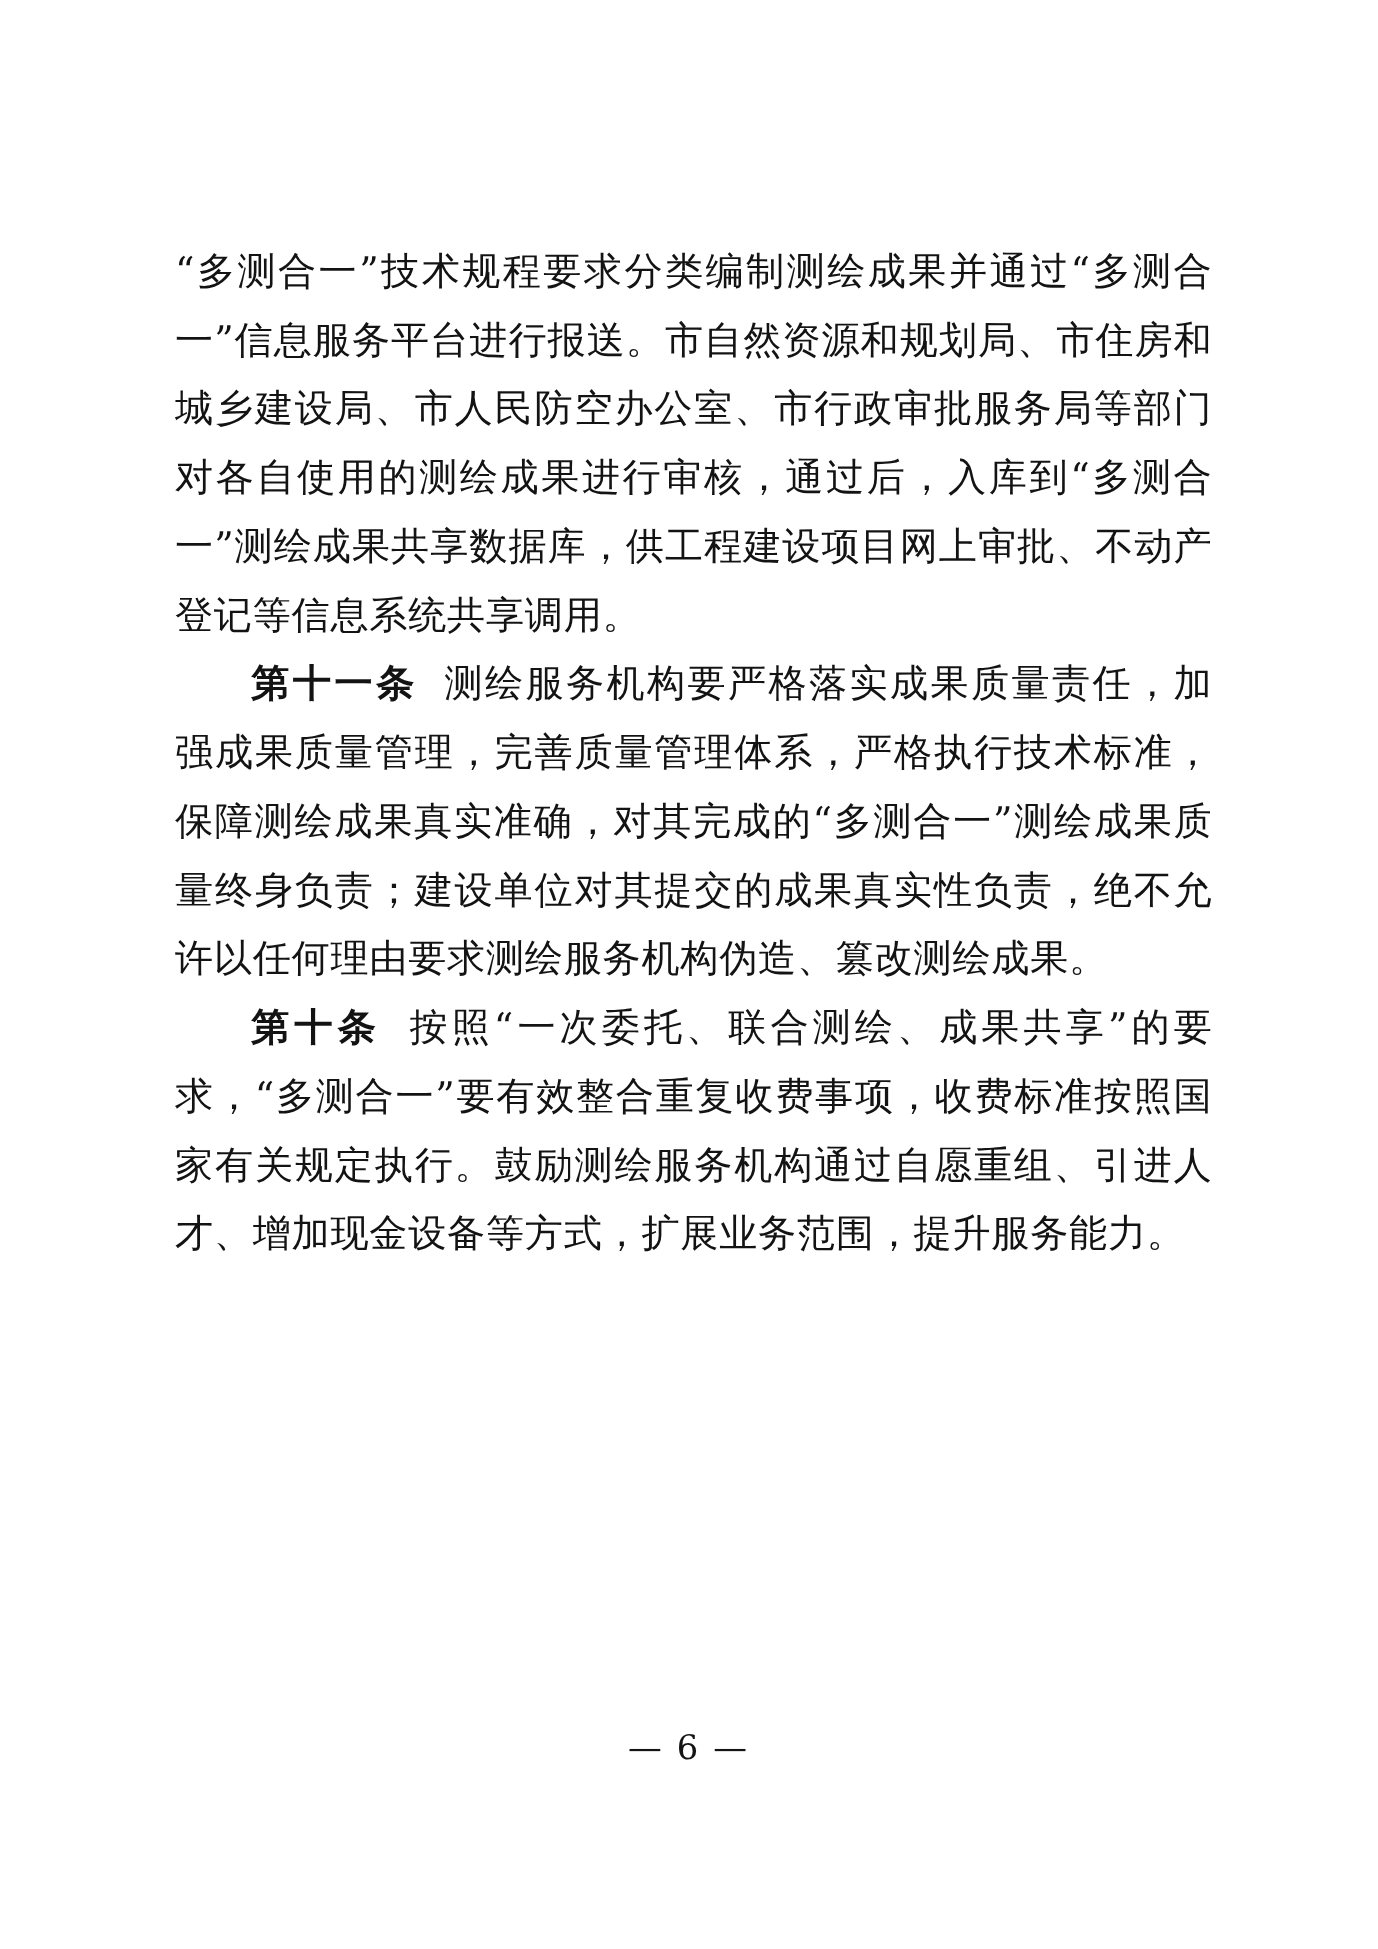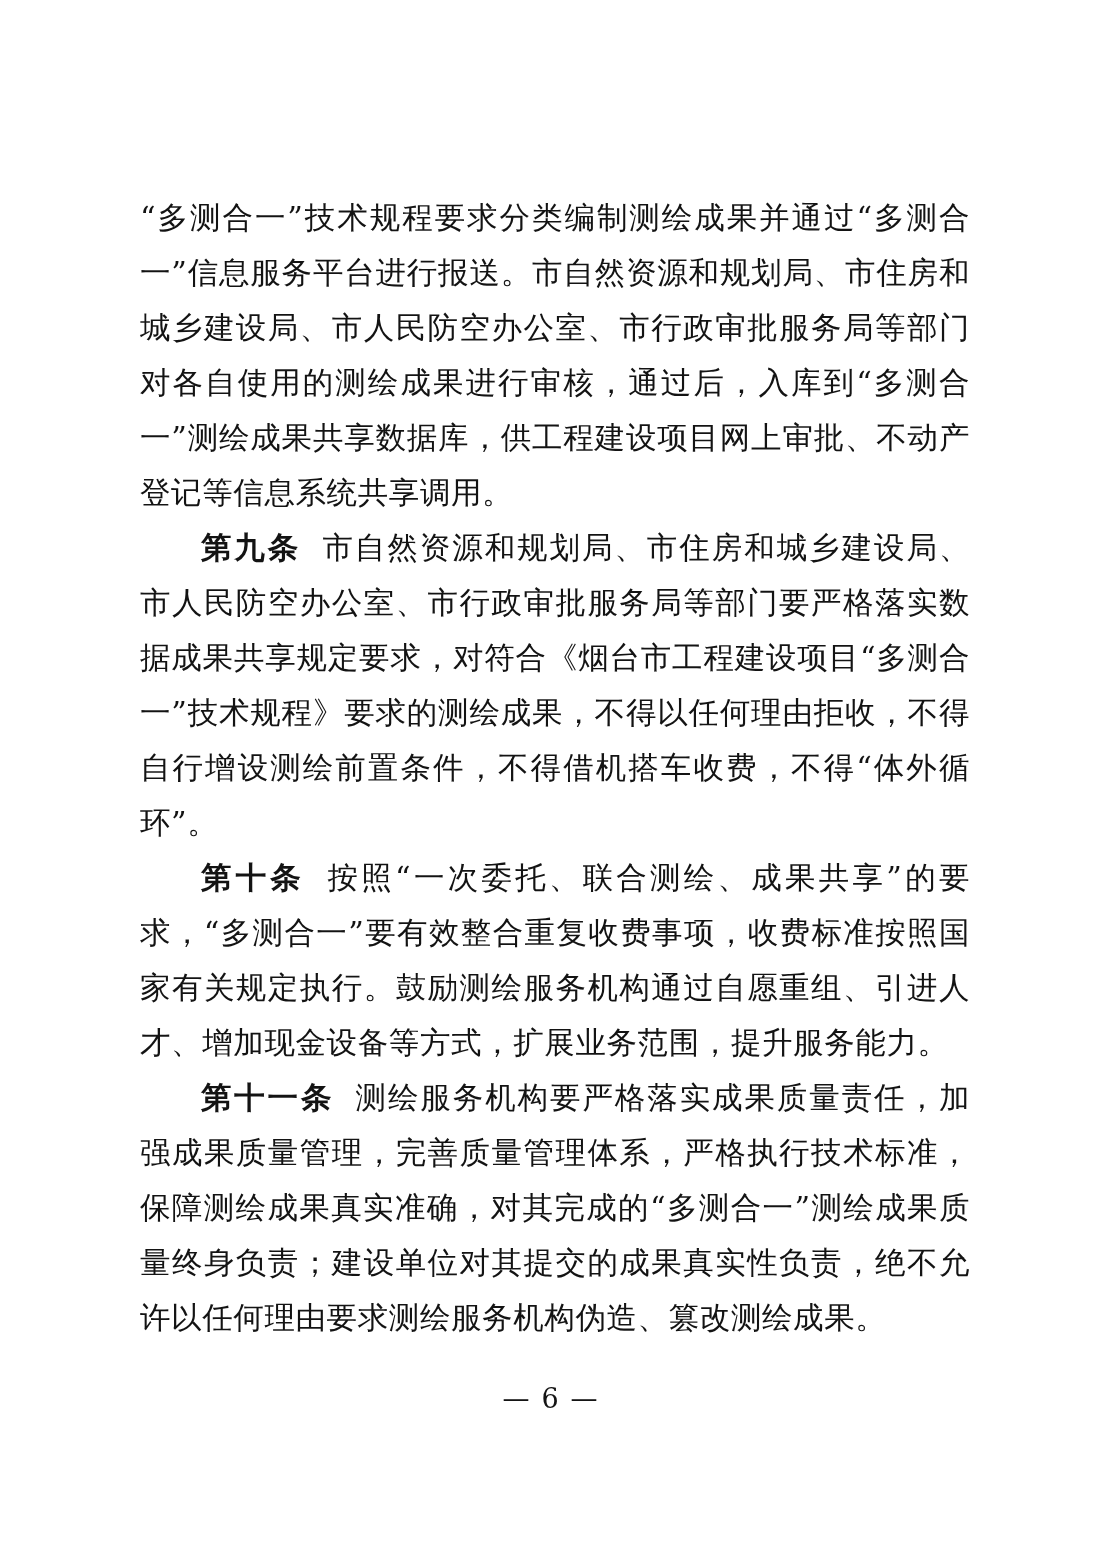--- a/index.html
+++ b/index.html
@@ -70,30 +70,27 @@
 <body>
 
 <div class="page">
 
   <div class="content">
 
     <p class="para">
       <span>“多测合一”技术规程要求分类编制测绘成果并通过“多测合一”信息服务平台进行报送。市自然资源和规划局、市住房和城乡建设局、市人民防空办公室、市行政审批服务局等部门对各自使用的测绘成果进行审核，通过后，入库到“多测合一”测绘成果共享数据库，供工程建设项目网上审批、不动产登记等信息系统共享调用。</span>
     </p>
 
+
     <p class="para indent">
-      <span class="artnum">第九条</span><span class="gap"></span><span>市自然资源和规划局、市住房和城乡建设局、市人民防空办公室、市行政审批服务局等部门要严格落实数据成果共享规定要求，对符合《烟台市工程建设项目“多测合一”技术规程》要求的测绘成果，不得以任何理由拒收，不得自行增设测绘前置条件，不得借机搭车收费，不得“体外循环”。</span>
+      <span class="artnum">第十一条</span><span class="gap"></span><span>测绘服务机构要严格落实成果质量责任，加强成果质量管理，完善质量管理体系，严格执行技术标准，保障测绘成果真实准确，对其完成的“多测合一”测绘成果质量终身负责；建设单位对其提交的成果真实性负责，绝不允许以任何理由要求测绘服务机构伪造、篡改测绘成果。</span>
     </p>
 
     <p class="para indent">
       <span class="artnum">第十条</span><span class="gap"></span><span>按照“一次委托、联合测绘、成果共享”的要求，“多测合一”要有效整合重复收费事项，收费标准按照国家有关规定执行。鼓励测绘服务机构通过自愿重组、引进人才、增加现金设备等方式，扩展业务范围，提升服务能力。</span>
-    </p>
-
-    <p class="para indent">
-      <span class="artnum">第十一条</span><span class="gap"></span><span>测绘服务机构要严格落实成果质量责任，加强成果质量管理，完善质量管理体系，严格执行技术标准，保障测绘成果真实准确，对其完成的“多测合一”测绘成果质量终身负责；建设单位对其提交的成果真实性负责，绝不允许以任何理由要求测绘服务机构伪造、篡改测绘成果。</span>
     </p>
 
 
   </div>
 
   <div class="footer">
     <span class="dash">—</span><span class="pagenum">6</span><span class="dash">—</span>
   </div>
 
 </div>

